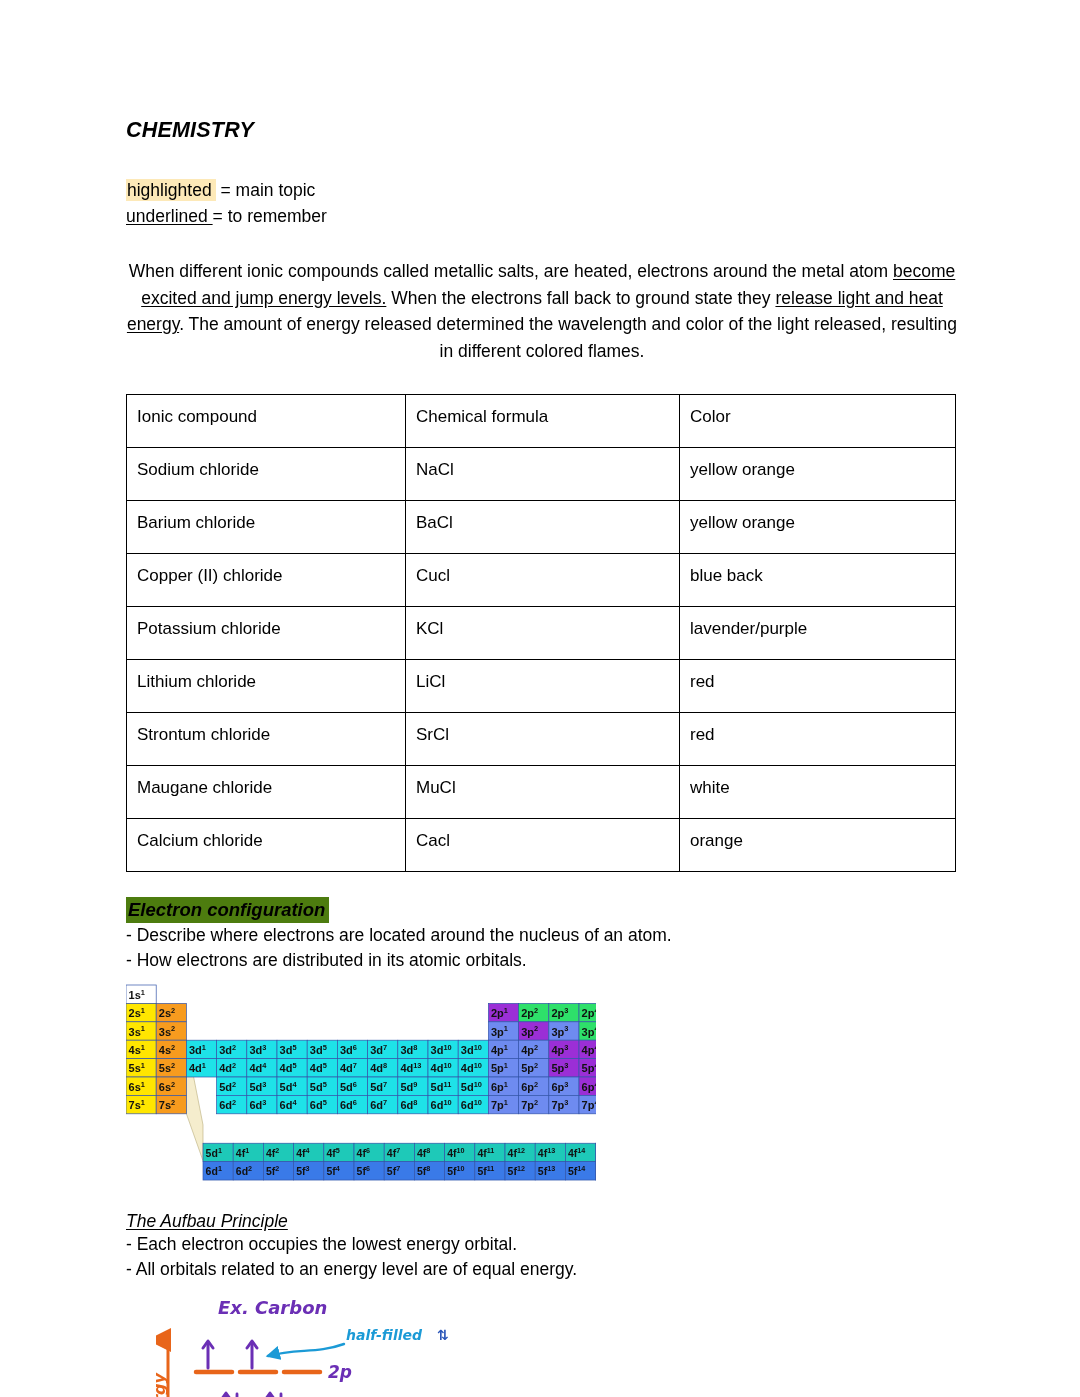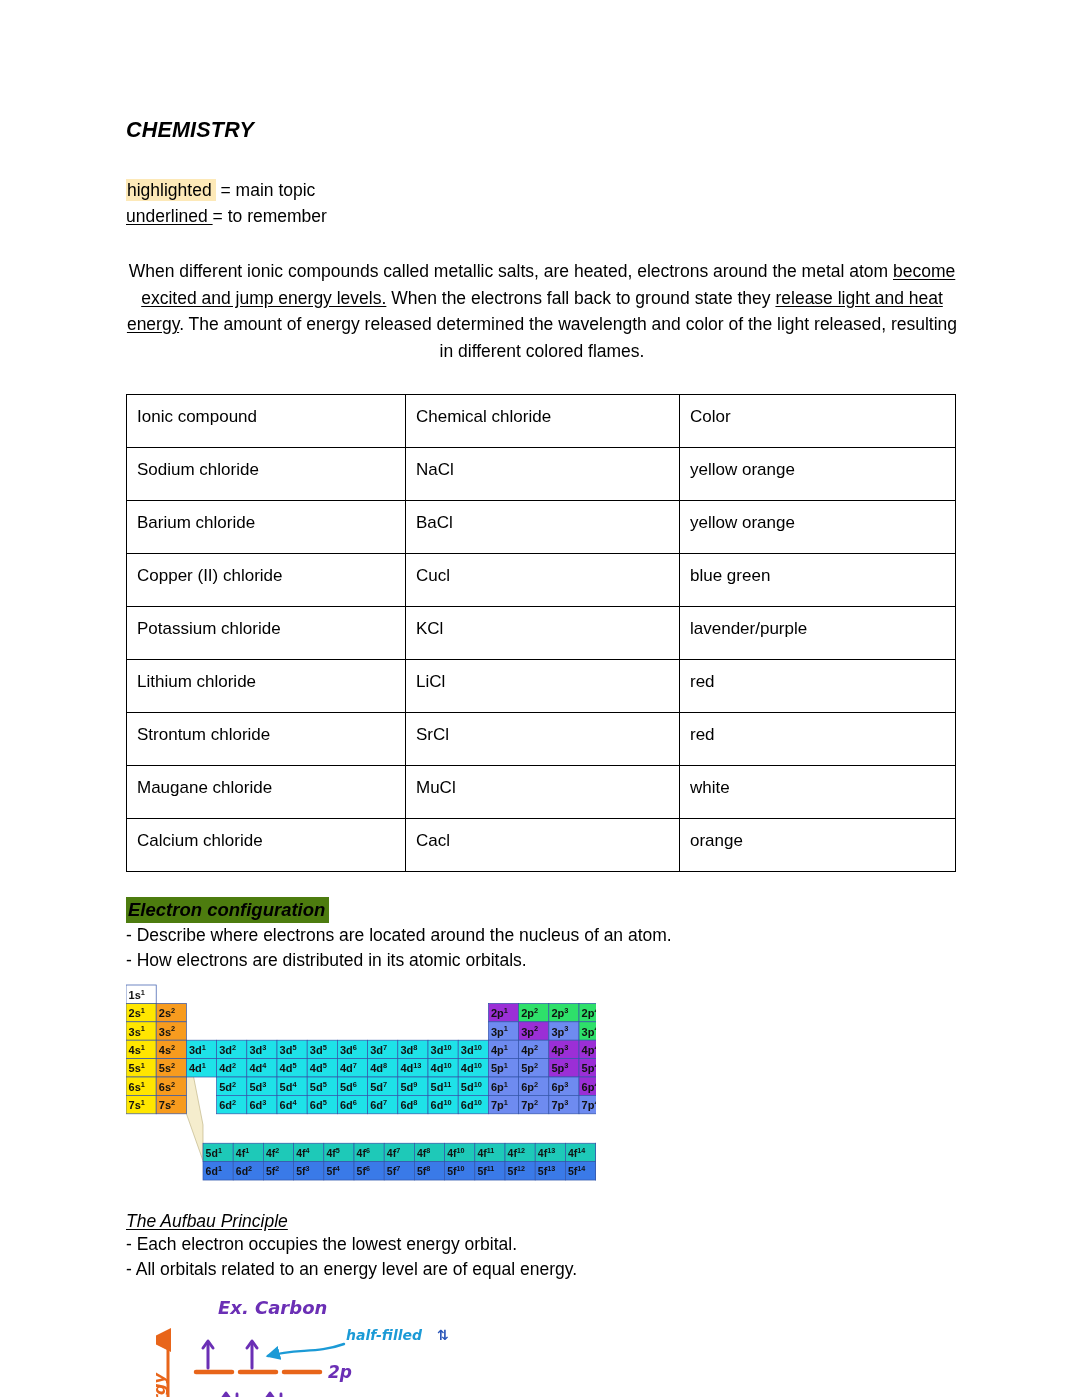--- a/index.html
+++ b/index.html
@@ -136,37 +136,37 @@
 
     <table class="flame-table">
       <colgroup>
           <col class="c1">
           <col class="c2">
           <col class="c3">
         </colgroup>
       <tbody>
         <tr>
           <td>Ionic compound</td>
-          <td>Chemical chloride</td>
+          <td>Chemical formula</td>
           <td>Color</td>
         </tr>
         <tr>
           <td>Sodium chloride</td>
           <td>NaCl</td>
           <td>yellow orange</td>
         </tr>
         <tr>
           <td>Barium chloride</td>
           <td>BaCl</td>
           <td>yellow orange</td>
         </tr>
         <tr>
           <td>Copper (II) chloride</td>
           <td>Cucl</td>
-          <td>blue green</td>
+          <td>blue back</td>
         </tr>
         <tr>
           <td>Potassium chloride</td>
           <td>KCl</td>
           <td>lavender/purple</td>
         </tr>
         <tr>
           <td>Lithium chloride</td>
           <td>LiCl</td>
           <td>red</td>

